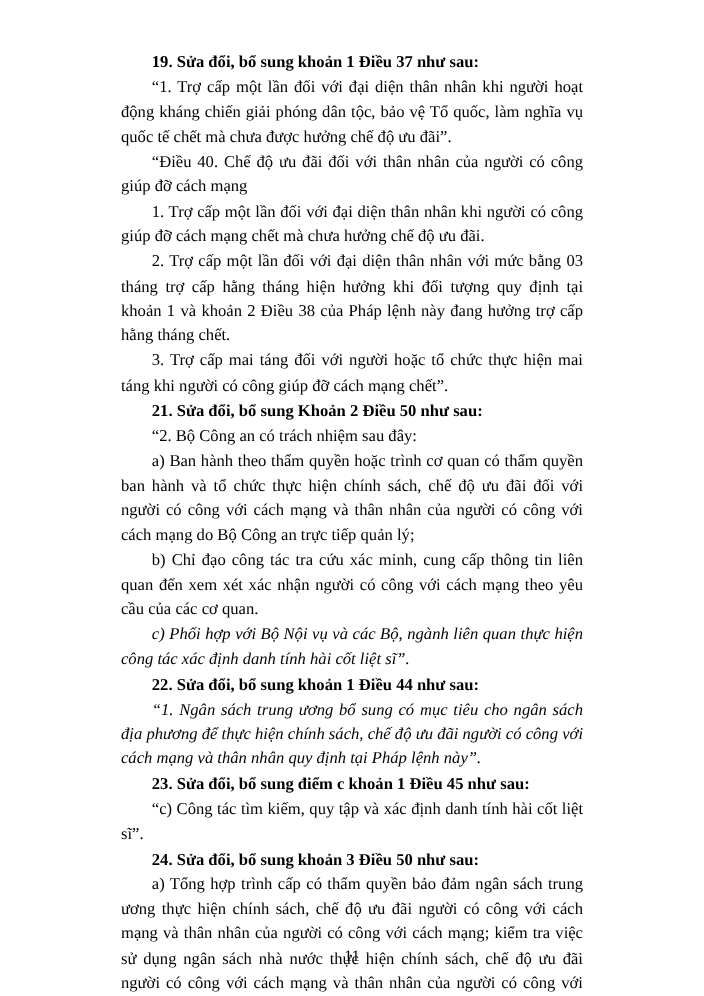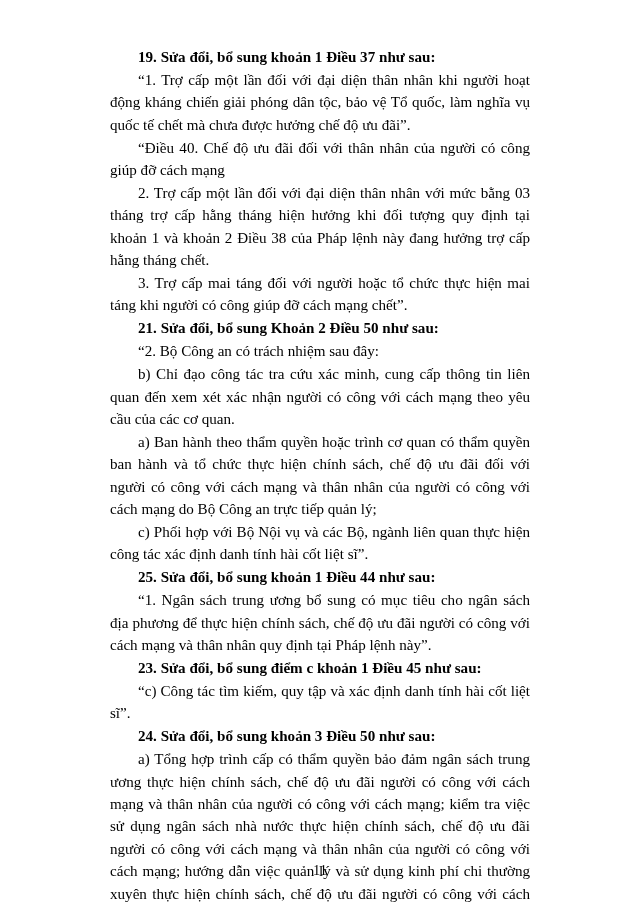--- a/index.html
+++ b/index.html
@@ -35,20 +35,21 @@
     text-align: justify;
     text-justify: inter-word;
     text-indent: 28px;
     word-spacing: 0px;
   }
   p.heading {
     font-weight: bold;
     text-indent: 28px;
   }
   p.italic {
+    font-style: italic;
   }
   .it {
   }
   .pagenum {
     position: absolute;
     left: 0;
     top: 861px;
     width: 640px;
     text-align: center;
     font-size: 14.4px;
@@ -63,36 +64,37 @@
 
   <div class="content">
 
     <p class="heading">19. Sửa đổi, bổ sung khoản 1 Điều 37 như sau:</p>
 
     <p><span>“1. Trợ cấp một lần đối với </span><span class="it">đại diện</span><span> thân nhân khi người hoạt động kháng chiến giải phóng dân tộc, bảo vệ Tổ quốc, làm nghĩa vụ quốc tế chết mà chưa được hưởng chế độ ưu đãi”.</span></p>
 
 
     <p>“Điều 40. Chế độ ưu đãi đối với thân nhân của người có công giúp đỡ cách mạng</p>
 
+    <p><span>1. Trợ cấp một lần đối với </span><span class="it">đại diện</span><span> thân nhân khi người có công giúp đỡ cách mạng chết mà chưa hưởng chế độ ưu đãi.</span></p>
 
     <p><span>2. Trợ cấp một lần đối với </span><span class="it">đại diện</span><span> thân nhân với mức bằng 03 tháng trợ cấp hằng tháng hiện hưởng khi đối tượng quy định tại khoản 1 và khoản 2 Điều 38 của Pháp lệnh này đang hưởng trợ cấp hằng tháng chết.</span></p>
 
     <p>3. Trợ cấp mai táng đối với người hoặc tổ chức thực hiện mai táng khi người có công giúp đỡ cách mạng chết”.</p>
 
     <p class="heading">21. Sửa đổi, bổ sung Khoản 2 Điều 50 như sau:</p>
 
     <p>“2. Bộ Công an có trách nhiệm sau đây:</p>
 
+    <p>a) Ban hành theo thẩm quyền hoặc trình cơ quan có thẩm quyền ban hành và tổ chức thực hiện chính sách, chế độ ưu đãi đối với người có công với cách mạng và thân nhân của người có công với cách mạng do Bộ Công an trực tiếp quản lý;</p>
+
     <p>b) Chỉ đạo công tác tra cứu xác minh, cung cấp thông tin liên quan đến xem xét xác nhận người có công với cách mạng theo yêu cầu của các cơ quan.</p>
-
-    <p>a) Ban hành theo thẩm quyền hoặc trình cơ quan có thẩm quyền ban hành và tổ chức thực hiện chính sách, chế độ ưu đãi đối với người có công với cách mạng và thân nhân của người có công với cách mạng do Bộ Công an trực tiếp quản lý;</p>
 
     <p class="italic">c) Phối hợp với Bộ Nội vụ và các Bộ, ngành liên quan thực hiện công tác xác định danh tính hài cốt liệt sĩ”.</p>
 
-    <p class="heading">25. Sửa đổi, bổ sung khoản 1 Điều 44 như sau:</p>
+    <p class="heading">22. Sửa đổi, bổ sung khoản 1 Điều 44 như sau:</p>
 
     <p class="italic">“1. Ngân sách trung ương bổ sung có mục tiêu cho ngân sách địa phương để thực hiện chính sách, chế độ ưu đãi người có công với cách mạng và thân nhân quy định tại Pháp lệnh này”.</p>
 
     <p class="heading">23. Sửa đổi, bổ sung điểm c khoản 1 Điều 45 như sau:</p>
 
     <p><span>“c) </span><span class="it">Công tác</span><span> tìm kiếm, quy tập và xác định danh tính hài cốt liệt sĩ”.</span></p>
 
     <p class="heading">24. Sửa đổi, bổ sung khoản 3 Điều 50 như sau:</p>
 
 

